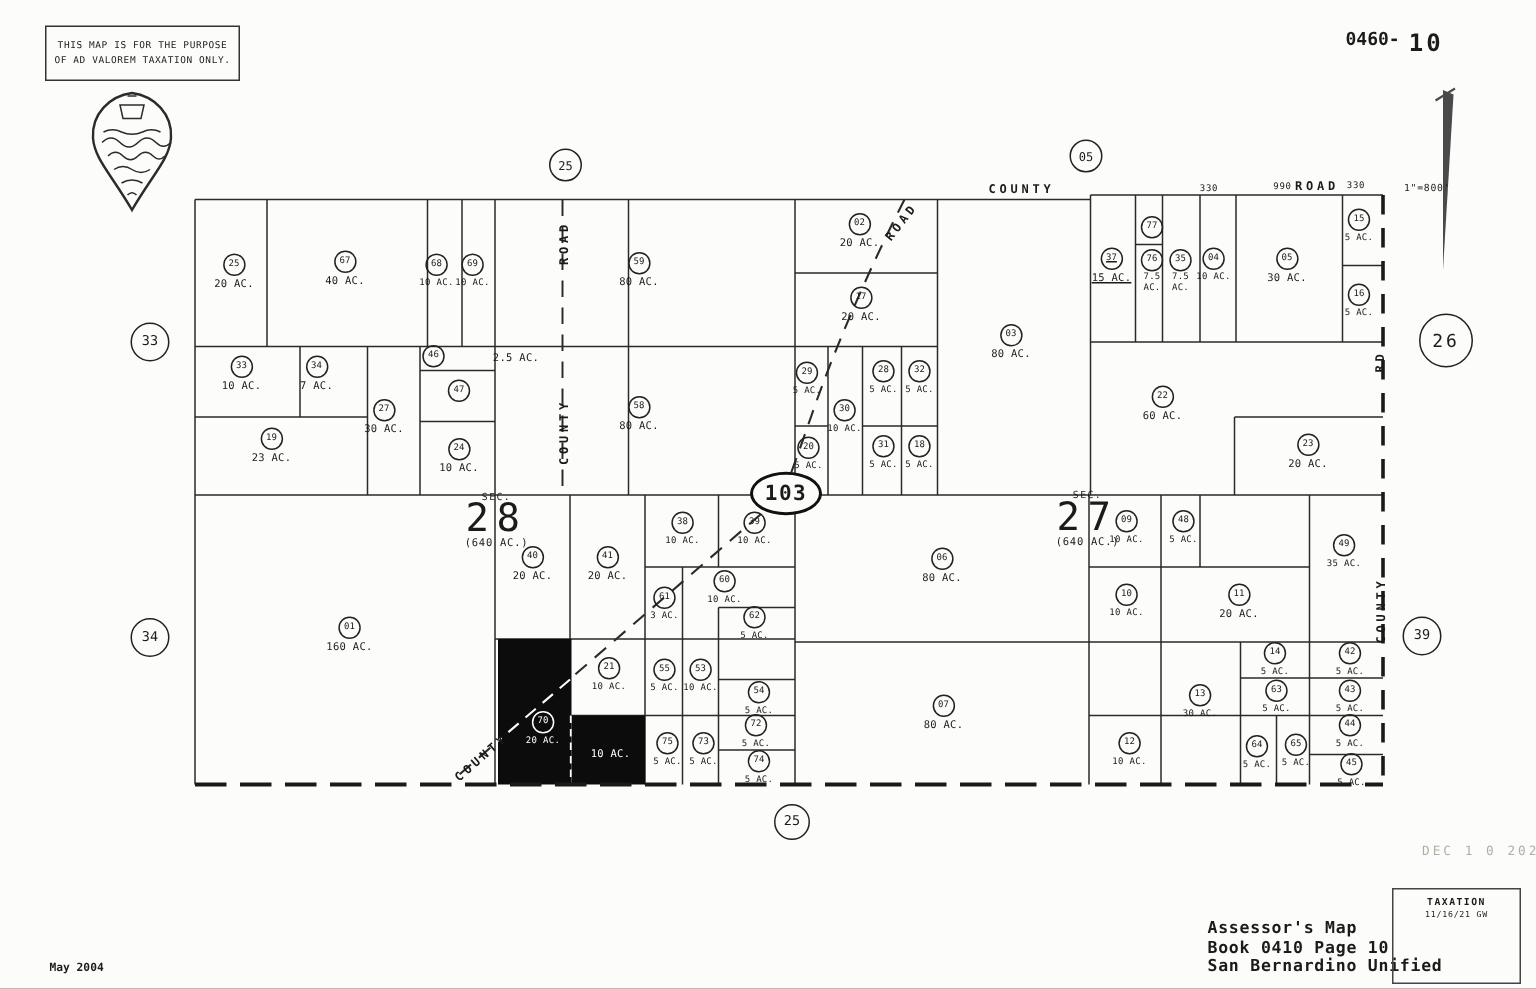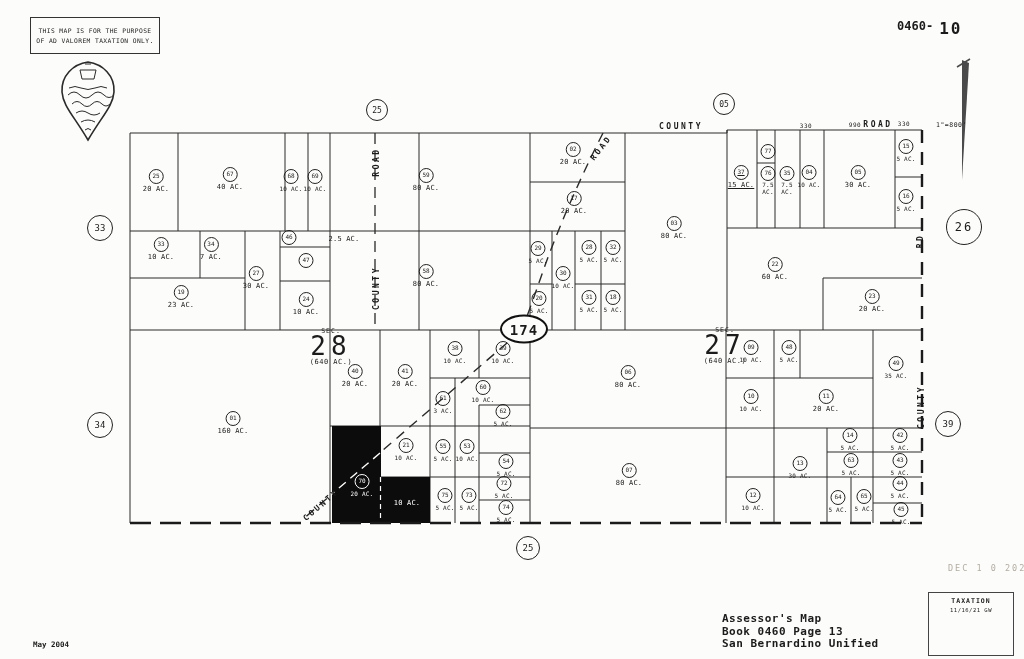--- a/index.html
+++ b/index.html
@@ -44,21 +44,21 @@
 
   .roadlbl{position:absolute;font-size:8px;letter-spacing:2.5px;white-space:nowrap;font-weight:bold;}
   .dim{position:absolute;font-size:6px;letter-spacing:.5px;transform:translate(-50%,-100%);}
 
   .oval103{left:524px;top:329px;width:44px;height:25px;border:2px solid #111;border-radius:50%;
     background:#fcfcfa;transform:translate(-50%,-50%);display:flex;align-items:center;
     justify-content:center;font-size:14px;font-weight:bold;letter-spacing:1px;}
 
   
   .datelbl{left:33px;top:640px;font-size:7.5px;font-weight:bold;}
-  .assessor{left:722px;top:613px;font-size:11px;font-weight:bold;line-height:12.5px;letter-spacing:.5px;}
+  .assessor{left:805px;top:613px;font-size:11px;font-weight:bold;line-height:12.5px;letter-spacing:.5px;}
   .revbox{left:928px;top:592px;width:84px;height:62px;border:1px solid #444;text-align:center;}
   .revbox .r1{font-size:6.5px;font-weight:bold;margin-top:4px;letter-spacing:1px;}
   .revbox .r2{font-size:5.5px;margin-top:2px;letter-spacing:.5px;}
   .stamp{left:948px;top:563px;font-size:8.5px;letter-spacing:2px;color:#b3ada3;white-space:nowrap;}
 </style>
 </head>
 <body>
 
 <div class="canvas">
 
@@ -106,21 +106,21 @@
   <div class="abs disclaimer">
     <div>THIS MAP IS FOR THE PURPOSE</div>
     <div>OF AD VALOREM TAXATION ONLY.</div>
   </div>
   <div class="abs mapnum">
     <span class="a">0460-</span>
     <span class="b">10</span>
   </div>
   <div class="abs scalelbl">1"=800'</div>
 
-  <div class="abs oval103">174</div>
+  <div class="abs oval103">103</div>
 
   <div id="labels" class="abs" style="left:0;top:0;width:1024px;height:659px;">
       <div class="parcel" style="left: 156px; top: 177px; position: absolute;">
         <span class="pnum">25</span>
         <div class="pacres">20 AC.</div>
       </div>
       <div class="parcel" style="left: 230px; top: 175px; position: absolute;">
         <span class="pnum">67</span>
         <div class="pacres">40 AC.</div>
       </div>
@@ -413,21 +413,21 @@
       <div class="roadlbl" style="left: 920px; top: 241px; position: absolute; transform: translate(-50%, -50%) rotate(-90deg);">RD</div>
       <div class="roadlbl" style="left: 921px; top: 407px; position: absolute; transform: translate(-50%, -50%) rotate(-90deg);">COUNTY</div>
       <div class="dim" style="left: 806px; top: 129px; position: absolute;">330</div>
       <div class="dim" style="left: 855px; top: 128px; position: absolute;">990</div>
       <div class="dim" style="left: 904px; top: 127px; position: absolute;">330</div>
     </div>
 
   <div class="abs datelbl">May 2004</div>
   <div class="abs assessor">
     <div>Assessor's Map</div>
-    <div>Book 0460 Page 13</div>
+    <div>Book 0410 Page 10</div>
     <div>San Bernardino Unified</div>
   </div>
   <div class="abs revbox">
     <div class="r1">TAXATION</div>
     <div class="r2">11/16/21 GW</div>
   </div>
   <div class="abs stamp">DEC 1 0 202</div>
 
 </div>
 

